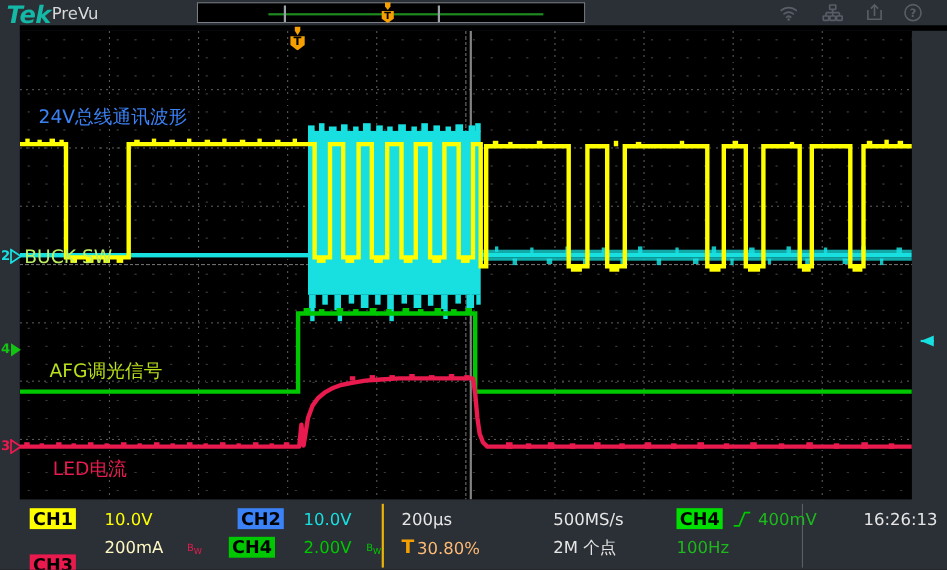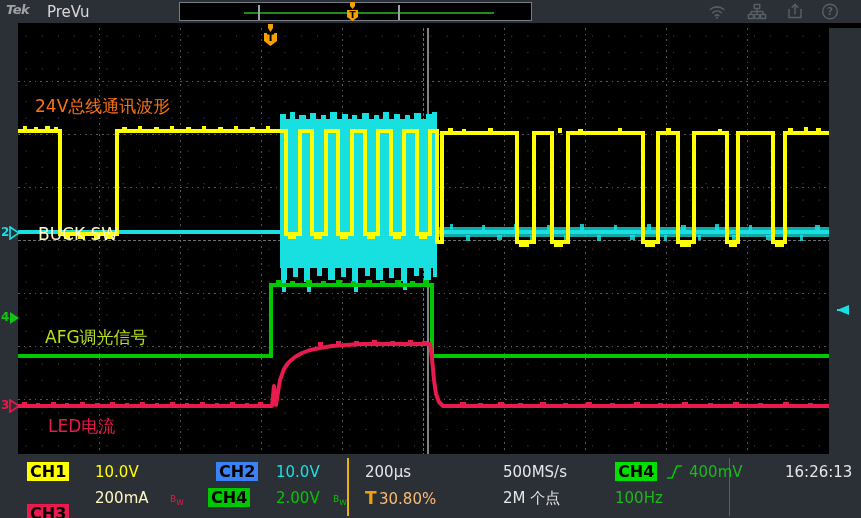--- a/index.html
+++ b/index.html
@@ -5,22 +5,22 @@
   html,body{margin:0;padding:0;background:#000;}
   body{
     width:861px;height:518px;overflow:hidden;
     font-family:"DejaVu Sans","Liberation Sans",sans-serif;
     -webkit-font-smoothing:none;
   }
   #scope{position:relative;width:861px;height:518px;background:#2b2f36;}
 
   
   #topbar{position:absolute;left:0;top:0;width:861px;height:23px;background:#2b2f36;}
-  #tek-logo{position:absolute;left:6px;top:2px;font-size:13px;font-weight:bold;
-    color:#a3a3a3;font-family:"DejaVu Sans","Liberation Sans",sans-serif;
+  #tek-logo{position:absolute;left:6px;top:2px;font-size:22px;font-weight:bold;
+    color:#14b8a6;font-family:"DejaVu Sans","Liberation Sans",sans-serif;
     letter-spacing:-0.5px;font-style:italic;}
   #prevu{position:absolute;left:47px;top:3px;font-size:15px;color:#d8d8d8;}
   #overview{position:absolute;left:179px;top:2px;width:353px;height:19px;
     background:#000;border:1px solid #787d85;box-sizing:border-box;}
   #ov-trace{position:absolute;left:64px;top:9px;width:250px;height:2px;background:#1f8b1f;}
   #ov-bracket{position:absolute;left:78px;top:2px;width:142px;height:15px;
     border-left:2px solid #9aa0a8;border-right:2px solid #9aa0a8;box-sizing:border-box;}
   #ov-t{position:absolute;left:166px;top:-1px;width:13px;height:20px;}
   .icon-top{position:absolute;top:2px;width:20px;height:19px;}
   #ic-wifi{left:707px;}
@@ -430,22 +430,22 @@
     </svg>
   </div>
 
   <div class="chmark" style="top:398px">
     <span class="num" style="color:#e81a4e">3</span>
     <svg style="position:absolute;left:8px;top:1px" width="11" height="14" viewBox="0 0 11 14">
       <polygon points="1,1 10,7 1,13" fill="none" stroke="#e81a4e" stroke-width="1.6"></polygon>
     </svg>
   </div>
 
-  <div class="wflabel" style="left:35px;top:95px;color:#f97316">24V总线通讯波形</div>
-  <div class="wflabel" style="left:38px;top:224px;color:#fef9c3">BUCK SW</div>
+  <div class="wflabel" style="left:35px;top:95px;color:#3b82f6">24V总线通讯波形</div>
+  <div class="wflabel" style="left:22px;top:224px;color:#bef264">BUCK SW</div>
   <div class="wflabel" style="left:45px;top:326px;color:#b9e01a">AFG调光信号</div>
   <div class="wflabel" style="left:48px;top:415px;color:#e81a4e">LED电流</div>
 
   <div id="bottom">
 
     <div class="bpanel" id="bp1">
       <div class="chtag" style="left:9px;top:4px;background:#ffff00">CH1</div>
       <div class="chval" style="left:77px;top:5px;color:#ffff00">10.0V</div>
 
       <div class="chtag" style="left:9px;top:46px;background:#e81a4e">CH3</div>

